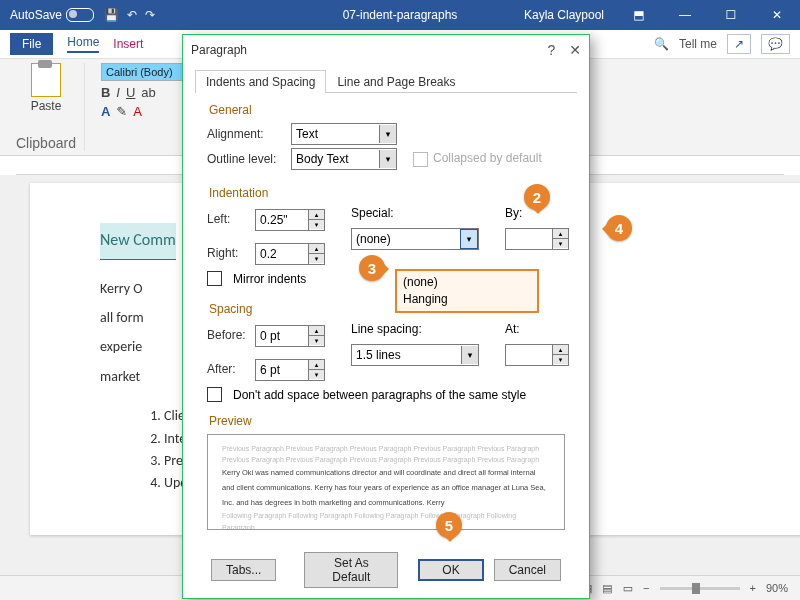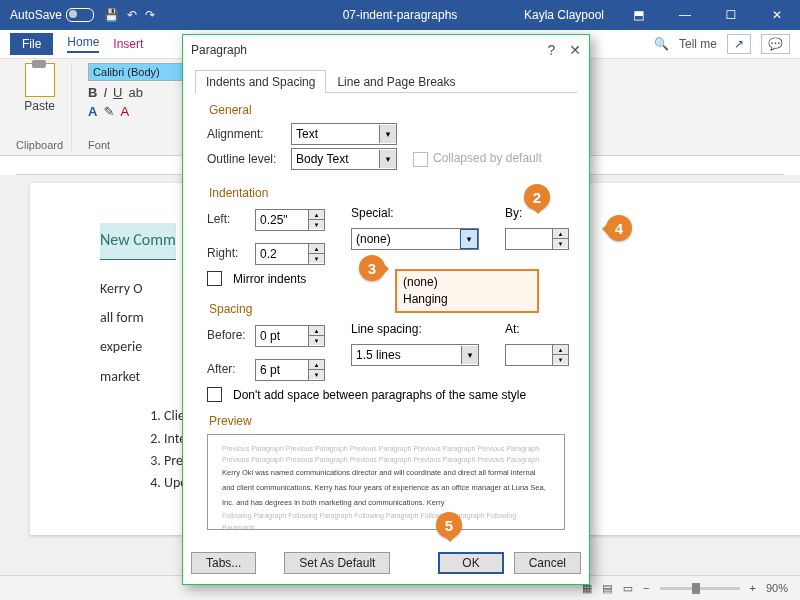--- a/index.html
+++ b/index.html
@@ -14,21 +14,21 @@
 .titlebar .user{margin-right:12px}
 .titlebar .winbtn{width:46px;height:30px;display:flex;align-items:center;justify-content:center}
 .ribbon-tabs{background:#fff;height:28px;display:flex;align-items:center;gap:14px;padding:0 10px;border-bottom:1px solid #e1e1e1}
 .ribbon-tabs .tab{color:#be185d}
 .ribbon-tabs .tab.home{color:#2b579a;border-bottom:2px solid #2b579a;padding-bottom:2px;font-weight:400}
 .ribbon-tabs .tab.file{background:#2b579a;color:#fff;padding:4px 12px}
 .ribbon-tabs .right{margin-left:auto;display:flex;align-items:center;gap:10px;color:#555}
 .ribbon-tabs .sq{border:1px solid #b5c4da;padding:2px 6px;color:#2b579a}
 .ribbon{background:#f3f3f3;height:88px;padding:4px 8px;display:flex;gap:8px;border-bottom:1px solid #d4d4d4}
 .ribbon .group{display:flex;flex-direction:column;justify-content:space-between;border-right:1px solid #e1e1e1;padding:0 8px}
-.ribbon .label{font-size:11px;color:#666;text-align:left}
+.ribbon .label{font-size:14px;color:#666;text-align:right}
 .paste{display:flex;flex-direction:column;align-items:center;gap:2px;color:#444}
 .paste-icon{width:28px;height:32px;background:#fff;border:1px solid #d4a000;position:relative}
 .paste-icon::before{content:"";position:absolute;top:-4px;left:6px;width:14px;height:8px;background:#999;border-radius:2px}
 .font-controls{display:flex;flex-direction:column;gap:4px}
 .font-select{background:#7dd3fc;border:1px solid #ababab;padding:2px 16px 2px 4px;font-size:11px;width:100px;color:#222}
 .font-row{display:flex;gap:6px;color:#444;font-size:13px}
 .font-row .b{font-weight:bold}.font-row .i{font-style:italic}.font-row .u{text-decoration:underline}
 .font-row .Ac{color:#2b579a;font-weight:bold}
 .ruler{height:18px;background:#fff;border-bottom:1px solid #d4d4d4;margin:0 16px}
 .doc-area{background:#f0f0f0;padding:8px 30px;height:420px;position:relative}
@@ -56,21 +56,21 @@
 .num-input{border:1px solid #7a7a7a;height:20px;width:44px;padding:0 4px;font-size:12px;display:flex;align-items:center}
 .field-flex{display:flex}
 .chk{width:13px;height:13px;border:1px solid #333;display:inline-block;vertical-align:middle;margin-right:5px}
 .subcol{display:flex;gap:26px;margin-left:12px}
 .subcol .col{display:flex;flex-direction:column;gap:6px}
 .subcol label{width:auto;display:block;margin-bottom:2px}
 .dropdown-open{position:absolute;border:2.5px solid #e8822b;background:#fff7ee;width:128px;padding:3px 6px;font-size:12px;line-height:1.4;z-index:60}
 .preview-box{border:1px solid #999;height:78px;margin:6px 12px 0;padding:8px 14px;overflow:hidden}
 .preview-box .gray{color:#bbb;font-size:7px;line-height:1.6}
 .preview-box .blk{color:#444;font-size:7.5px;line-height:2}
-.dlg-buttons{display:flex;gap:10px;padding:10px 8px;align-items:center}
+.dlg-buttons{display:flex;gap:10px;padding:10px 28px;align-items:center}
 .btn{border:1px solid #999;background:#e1e1e1;padding:3px 14px;font-size:12px;color:#222}
 .btn.primary{border:2px solid #2b579a;background:#e1e1e1;padding:2px 22px}
 
 .callout{position:absolute;width:26px;height:26px;background:#e8822b;color:#fff;border-radius:50%;display:flex;align-items:center;justify-content:center;font-weight:bold;font-size:15px;z-index:70;box-shadow:0 1px 2px rgba(0,0,0,.3)}
 .callout::before{content:"";position:absolute;width:0;height:0;border:6px solid transparent}
 .c2::before{border-top-color:#e8822b;bottom:-10px;left:8px}
 .c3::before{border-left-color:#e8822b;right:-10px;top:8px}
 .c4::before{border-right-color:#e8822b;left:-10px;top:8px}
 .c5::before{border-top-color:#e8822b;bottom:-10px;left:8px}
 

